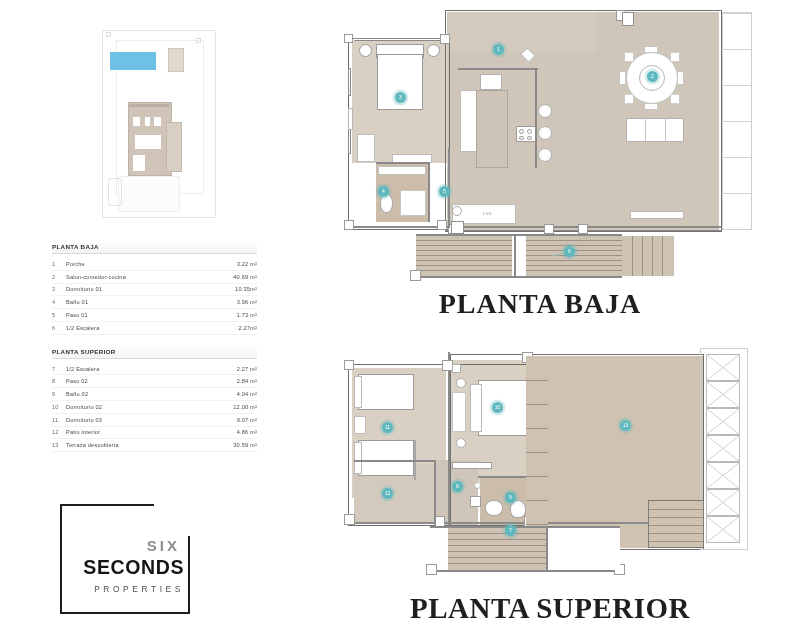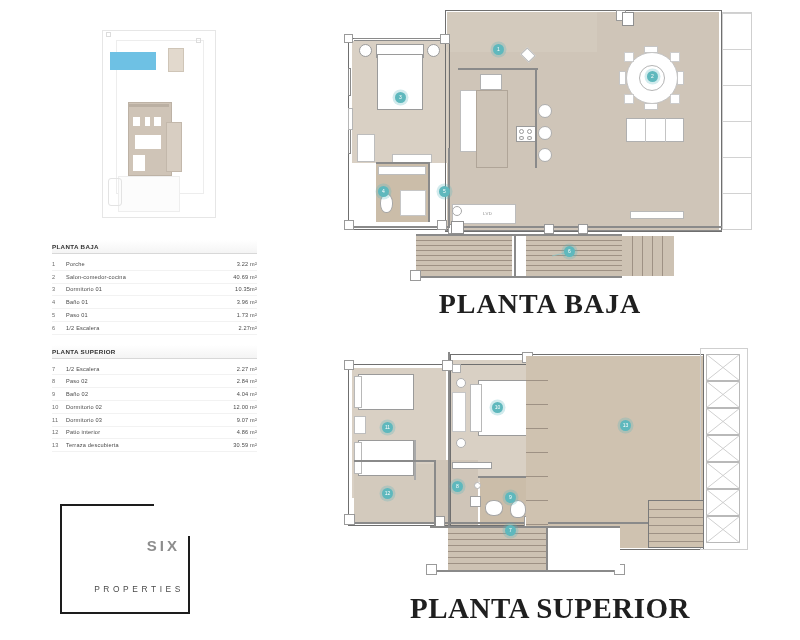--- a/index.html
+++ b/index.html
@@ -198,20 +198,21 @@
     </tbody>
   </table>
 </div>
 
 <div class="abs" id="logo">
   <div class="frame-l"></div>
   <div class="frame-t"></div>
   <div class="frame-b"></div>
   <div class="frame-r"></div>
   <div class="six">SIX</div>
+  <div class="seconds">SECONDS</div>
   <div class="props">PROPERTIES</div>
 </div>
 
 <div class="plan" id="plan-ground" style="left:330px;top:8px;width:470px;height:272px;">
 
   <div class="room" style="left:117px;top:4px;width:272px;height:218px;"></div>
 
   <div class="room light" style="left:22px;top:33px;width:96px;height:122px;"></div>
 
   <div class="room warm" style="left:46px;top:156px;width:52px;height:58px;"></div>

